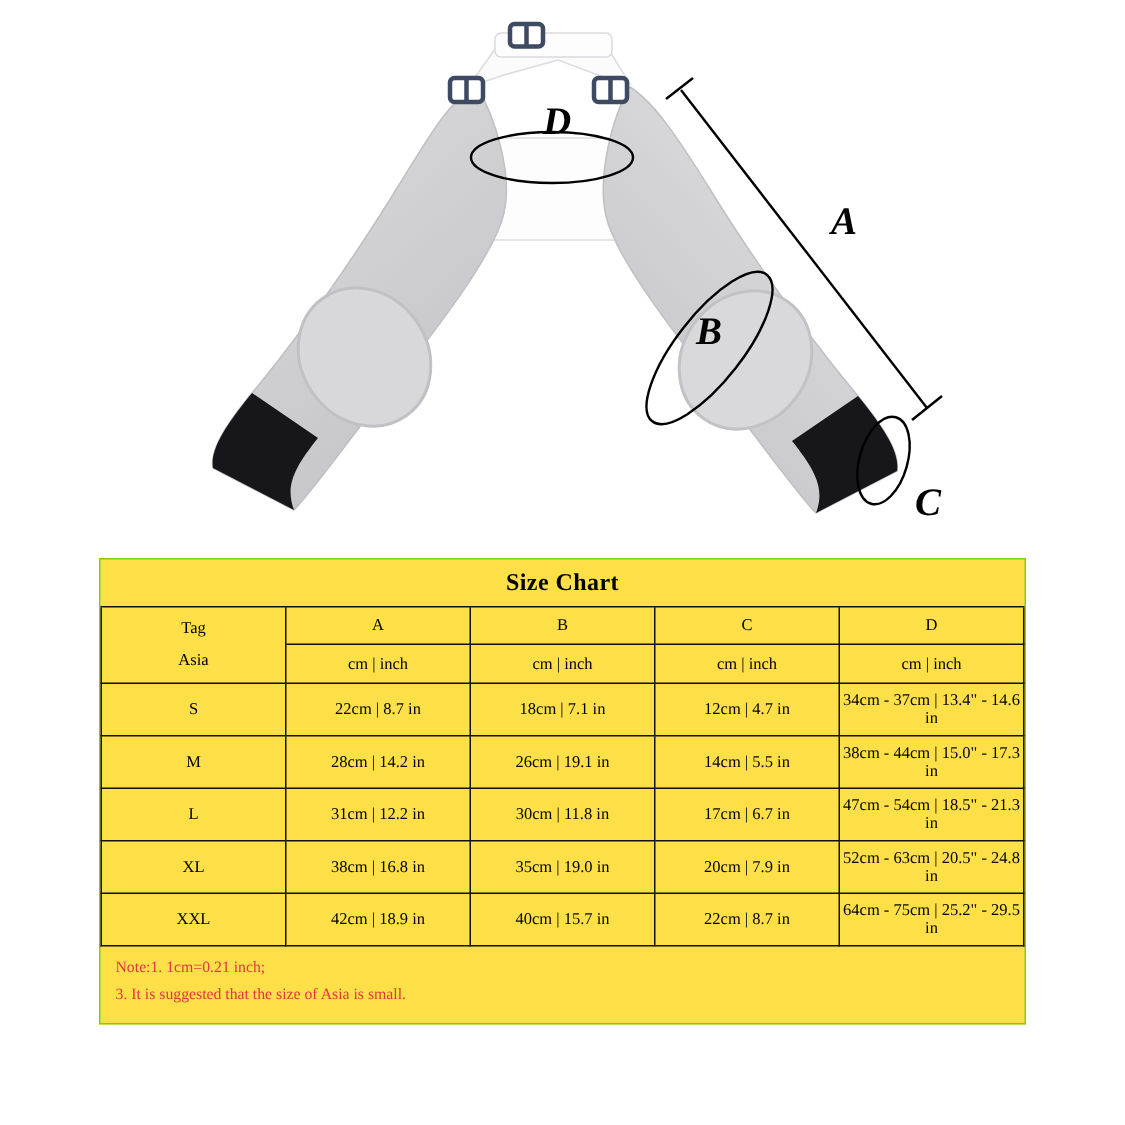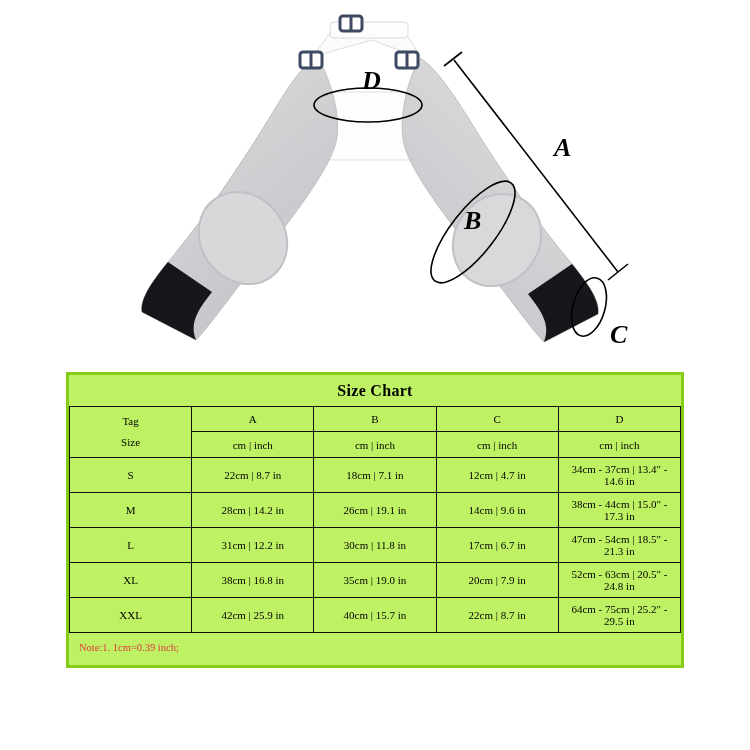--- a/index.html
+++ b/index.html
@@ -33,23 +33,23 @@
     font-style: italic;
     color: #000;
   }
 
   
   #size-chart-wrap {
     position: absolute;
     left: 66px;
     top: 372px;
     width: 618px;
-    border: 3px solid #84cc16;
+    border: 1px solid #84cc16;
     box-sizing: border-box;
-    background: #bef264;
+    background: #fde047;
   }
   table.size-chart {
     border-collapse: collapse;
     width: 100%;
     table-layout: fixed;
   }
   table.size-chart td, table.size-chart th {
     border: 1px solid #111;
     text-align: center;
     font-family: "Liberation Serif", serif;
@@ -175,21 +175,21 @@
 <div id="size-chart-wrap">
   <table class="size-chart">
     <tbody>
       <tr>
         <td class="chart-title-cell" colspan="5">Size Chart</td>
       </tr>
 
       <tr>
         <td class="col-tag tag-label-cell" rowspan="2">
           <span>Tag</span><br>
-          <span>Size</span>
+          <span>Asia</span>
         </td>
         <td class="hdr-letter">A</td>
         <td class="hdr-letter">B</td>
         <td class="hdr-letter">C</td>
         <td class="hdr-letter">D</td>
       </tr>
 
       <tr class="unit-row">
         <td>cm | inch</td>
         <td>cm | inch</td>
@@ -201,43 +201,44 @@
         <td class="size-name">S</td>
         <td>22cm | 8.7 in</td>
         <td>18cm | 7.1 in</td>
         <td>12cm | 4.7 in</td>
         <td>34cm - 37cm | 13.4" - 14.6 in</td>
       </tr>
       <tr>
         <td class="size-name">M</td>
         <td>28cm | 14.2 in</td>
         <td>26cm | 19.1 in</td>
-        <td>14cm | 9.6 in</td>
+        <td>14cm | 5.5 in</td>
         <td>38cm - 44cm | 15.0" - 17.3 in</td>
       </tr>
       <tr>
         <td class="size-name">L</td>
         <td>31cm | 12.2 in</td>
         <td>30cm | 11.8 in</td>
         <td>17cm | 6.7 in</td>
         <td>47cm - 54cm | 18.5" - 21.3 in</td>
       </tr>
       <tr>
         <td class="size-name">XL</td>
         <td>38cm | 16.8 in</td>
         <td>35cm | 19.0 in</td>
         <td>20cm | 7.9 in</td>
         <td>52cm - 63cm | 20.5" - 24.8 in</td>
       </tr>
       <tr>
         <td class="size-name">XXL</td>
-        <td>42cm | 25.9 in</td>
+        <td>42cm | 18.9 in</td>
         <td>40cm | 15.7 in</td>
         <td>22cm | 8.7 in</td>
         <td>64cm - 75cm | 25.2" - 29.5 in</td>
       </tr>
     </tbody>
   </table>
 
   <div id="notes-inner" style="padding:6px 10px 8px 10px;">
-    <div class="note-line">Note:1.  1cm=0.39 inch;</div>
+    <div class="note-line">Note:1.  1cm=0.21 inch;</div>
+    <div class="note-line">3.  It is suggested that the size of Asia is small.</div>
   </div>
 </div>
 
 </body></html>

